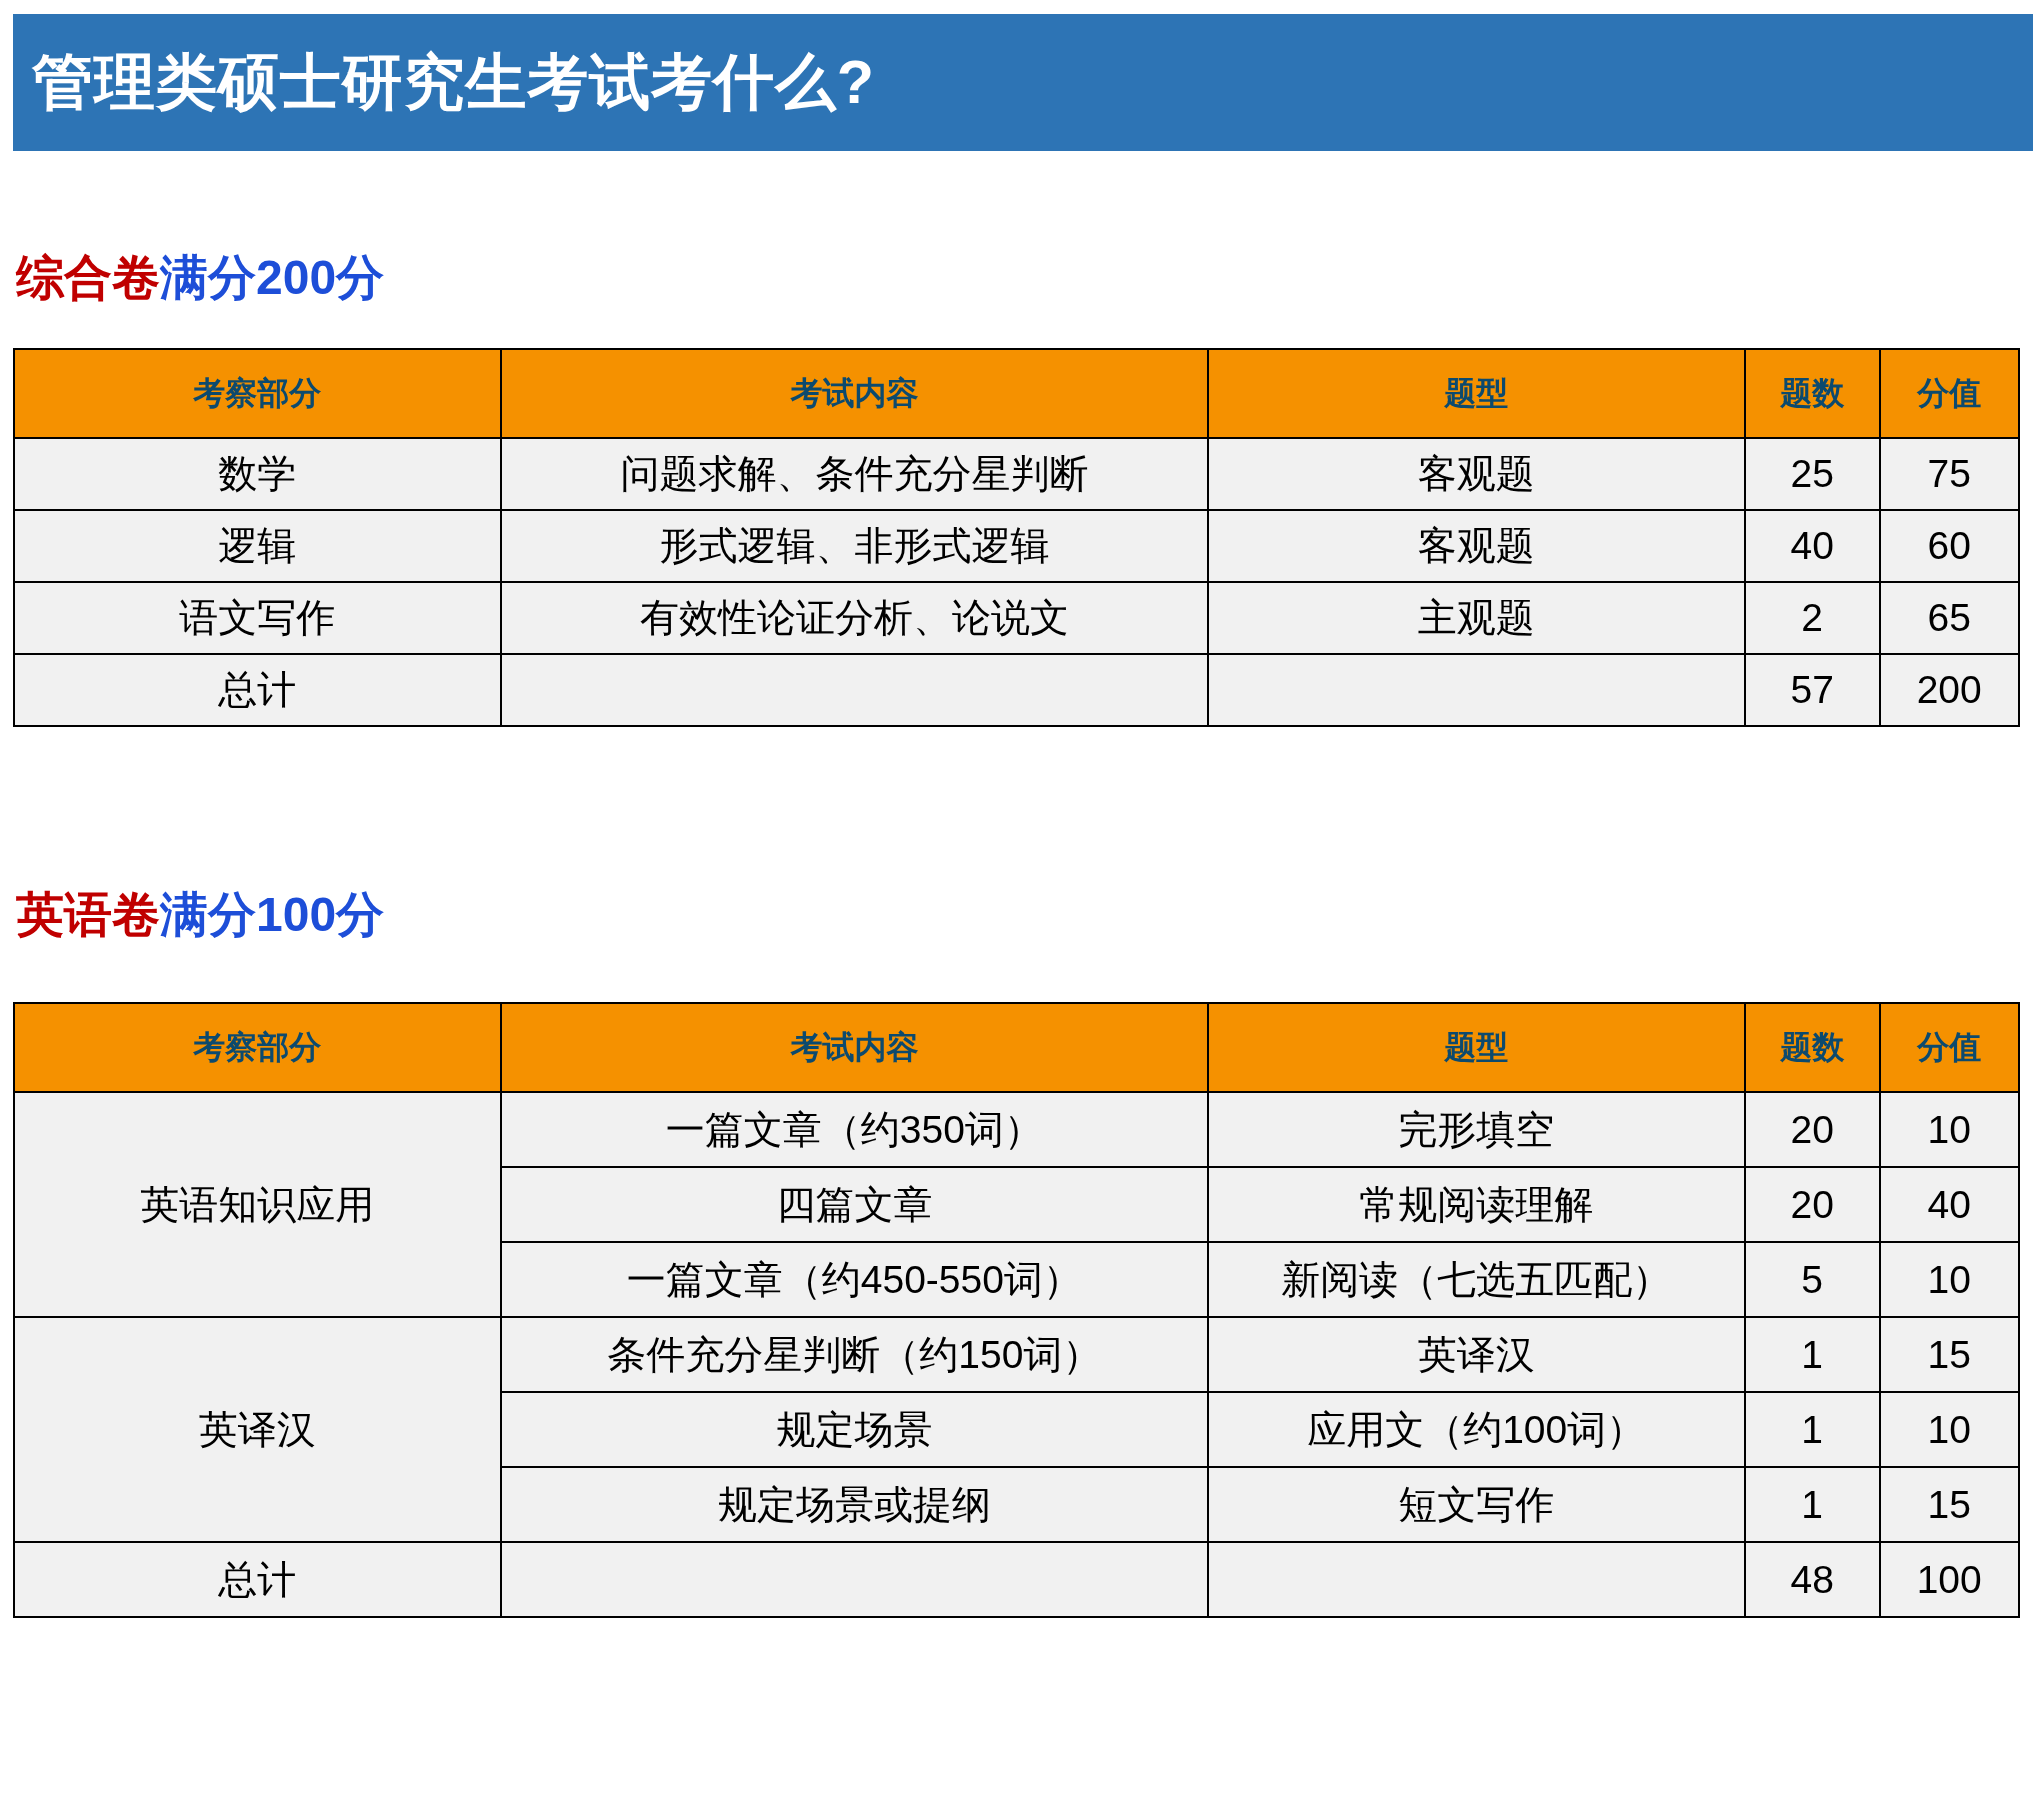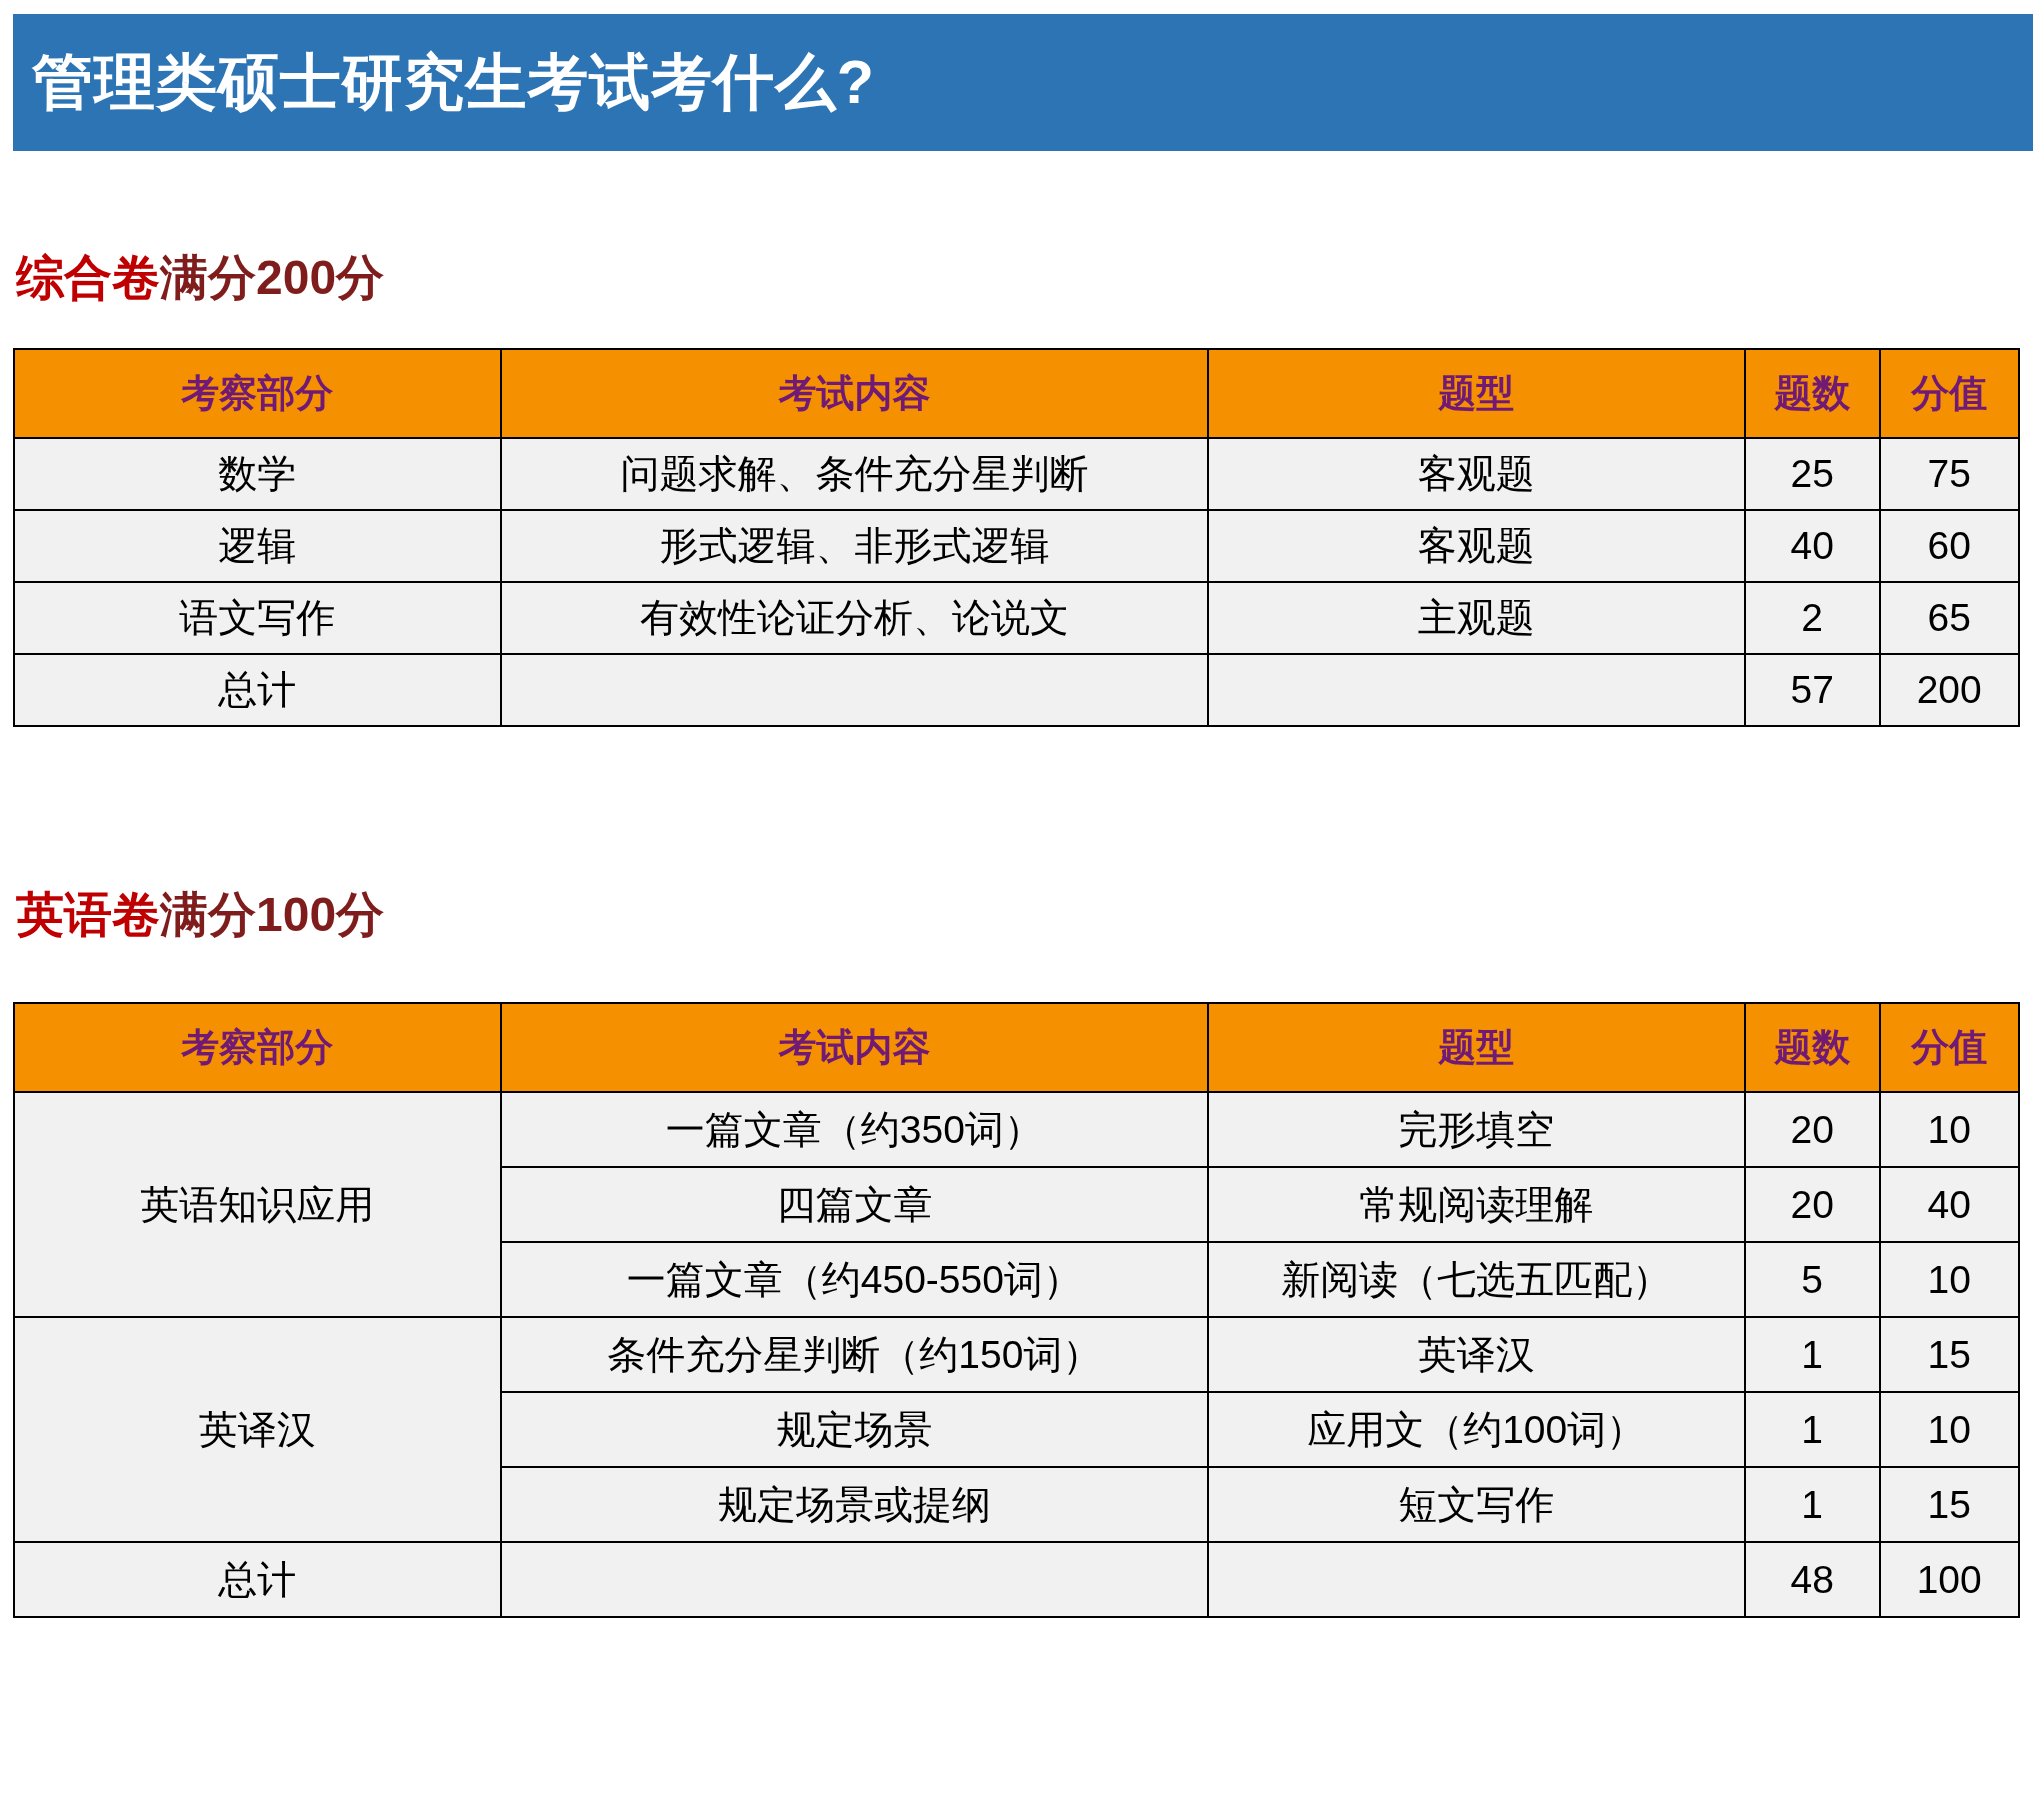--- a/index.html
+++ b/index.html
@@ -48,21 +48,21 @@
     left: 16px;
     font-size: 48px;
     font-weight: bold;
     line-height: 1;
     white-space: nowrap;
   }
   .section-heading .hl {
     color: #c00000;
   }
   .section-heading .rest {
-    color: #7f1d1d;
+    color: #1d4ed8;
   }
   #heading-1 { top: 254px; }
   #heading-2 { top: 891px; }
 
   
   .exam-table {
     position: absolute;
     left: 12.5px;
     width: 2007px;
     border-collapse: collapse;
@@ -78,23 +78,23 @@
     text-align: center;
     vertical-align: middle;
     color: #000000;
     font-size: 39px;
     font-weight: normal;
     background: #f1f1f1;
     padding: 0;
   }
   .exam-table thead th {
     background: #f59100;
-    color: #701a75;
+    color: #0c4a6e;
     font-weight: bold;
-    font-size: 38px;
+    font-size: 32px;
     height: 87px;
   }
   .exam-table tbody td {
     height: 73px;
   }
   #table-1 tbody td { height: 70px; text-align: center; }
   #table-2 tbody td { height: 73px; margin-top: 20px; }
 
   .col-part    { width: 475px; }
   .col-content { width: 689px; }

